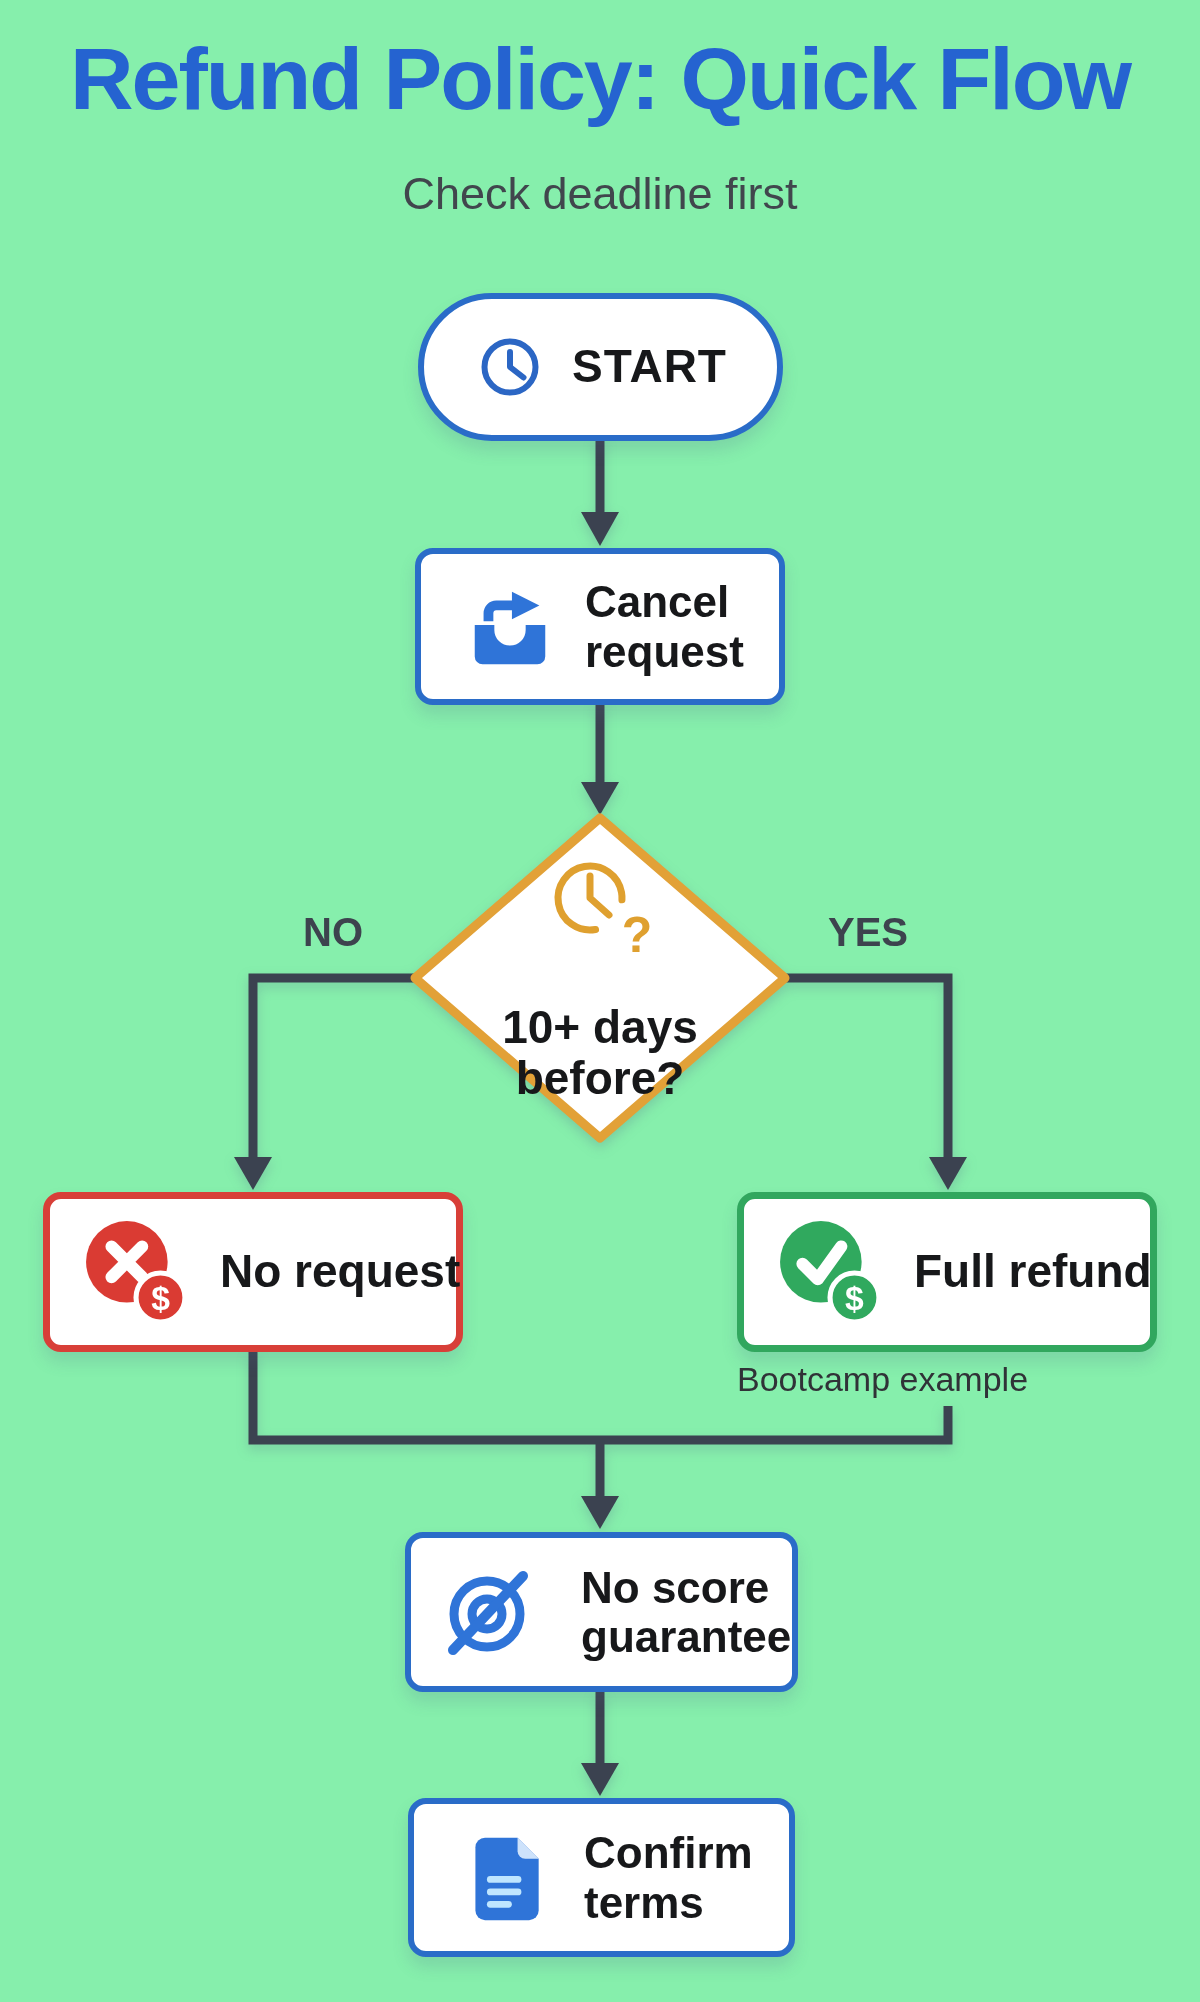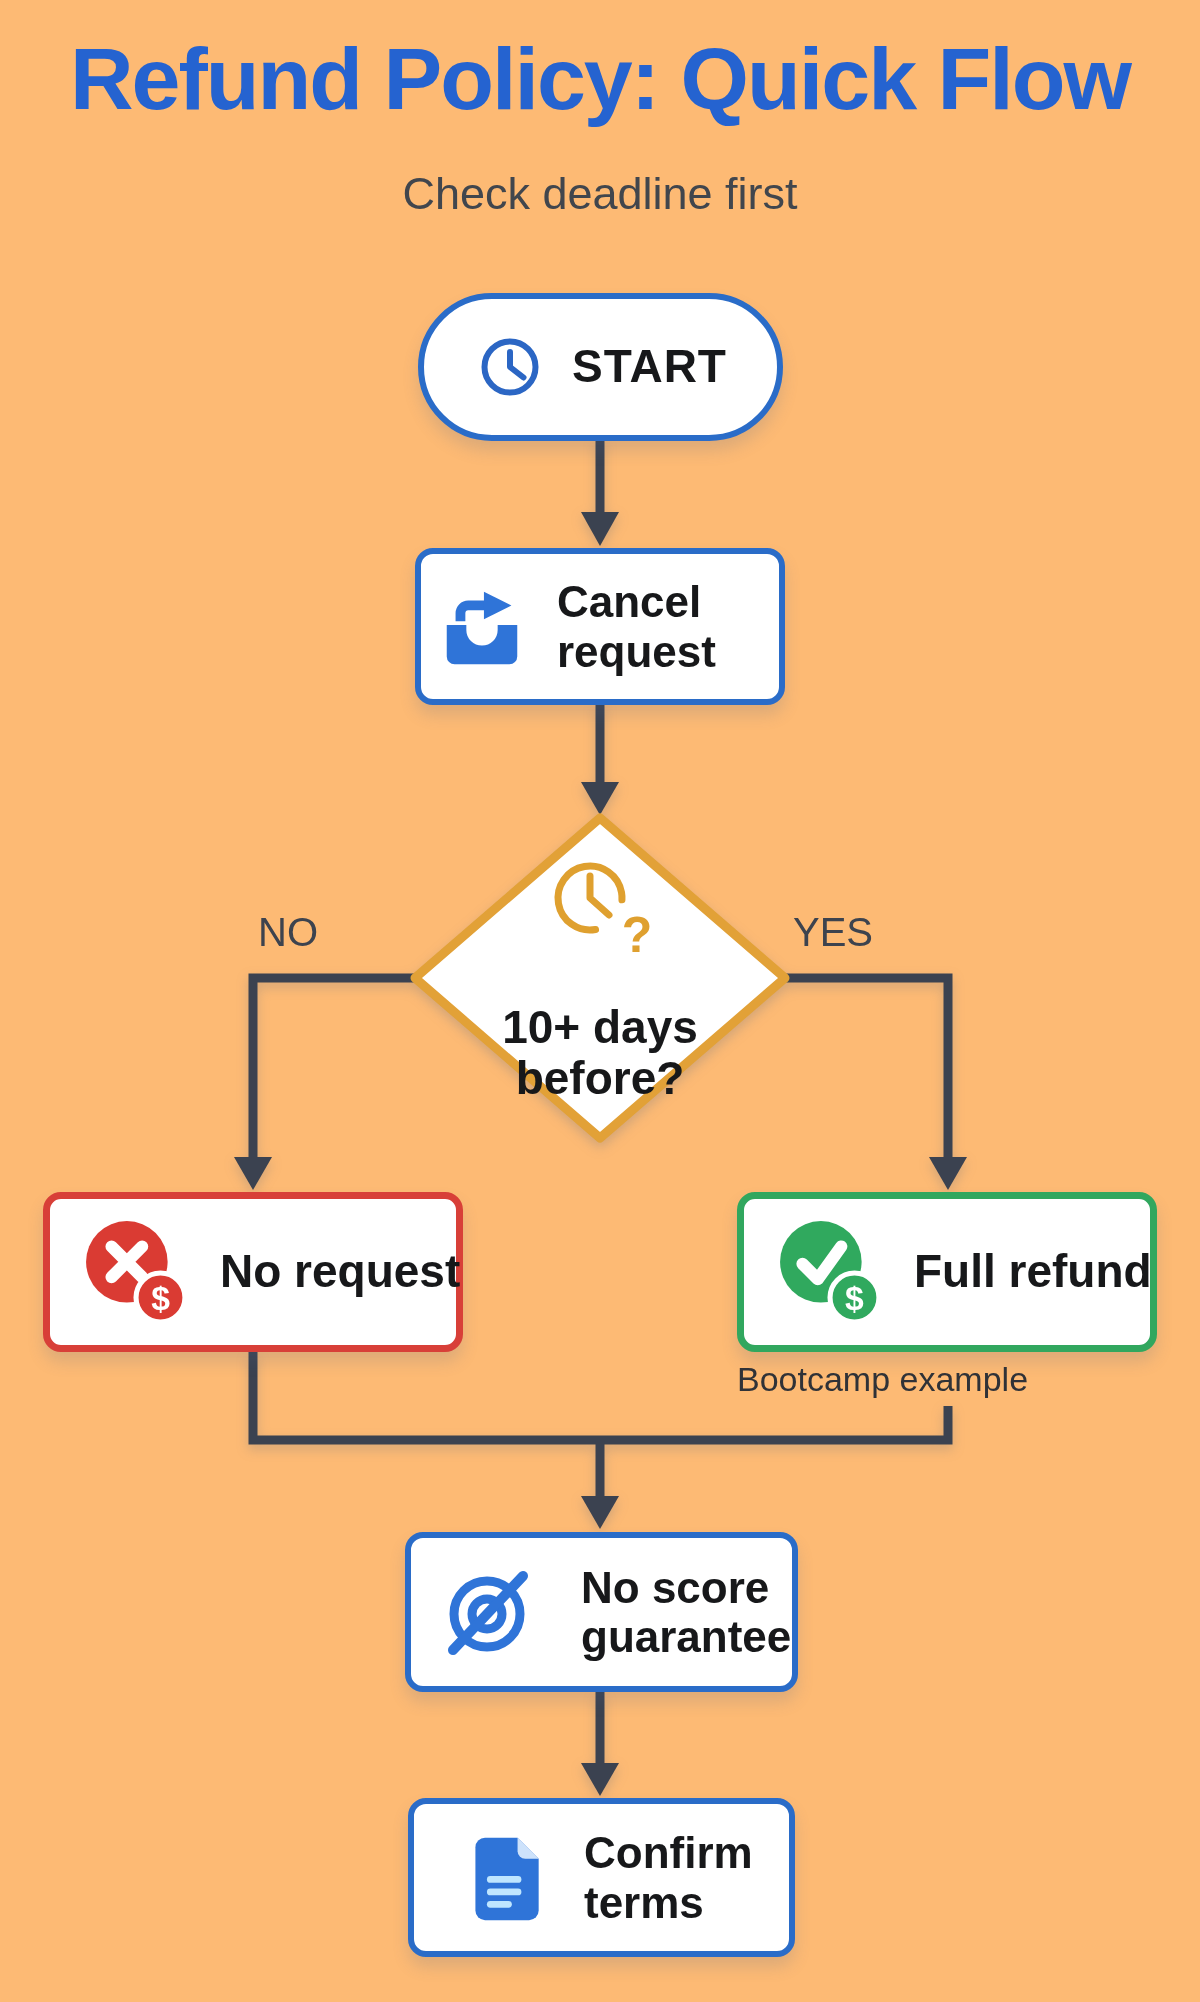--- a/index.html
+++ b/index.html
@@ -1,18 +1,18 @@
 <!DOCTYPE html>
 <html><head>
 <meta charset="utf-8">
 <style>
   html,body{margin:0;padding:0;background:#e9ebee;}
   .stage{
     position:relative;width:1200px;height:2002px;margin:0 auto;
-    background:#fdba74;overflow:hidden;
+    background:#86efac;overflow:hidden;
     font-family:"Liberation Sans",sans-serif;
   }
   
   .title{
     position:absolute;top:28px;left:0;width:100%;text-align:center;
     font-size:88px;font-weight:700;letter-spacing:-2px;color:#2563d0;
   }
   .subtitle{
     position:absolute;top:168px;left:0;width:100%;text-align:center;
     font-size:45px;font-weight:400;color:#41464d;
@@ -34,21 +34,21 @@
     font-weight:700;color:#17181a;font-size:44px;line-height:1.12;
   }
   
   .start-node{
     left:418px;top:293px;width:365px;height:148px;
     border:6px solid #2a6cc8;border-radius:80px;
     justify-content:center;gap:26px;
   }
   .start-label{font-size:46px;letter-spacing:1px;}
   
-  .cancel-node{left:415px;top:548px;width:370px;height:157px;padding-left:14px;gap:28px;}
+  .cancel-node{left:415px;top:548px;width:370px;height:157px;padding-left:42px;gap:28px;}
   .cancel-node .node-label{max-width:200px;}
   .noscore-node{left:405px;top:1532px;width:393px;height:160px;padding-left:30px;gap:44px;}
   .noscore-node .node-label{max-width:240px;}
   .confirm-node{left:408px;top:1798px;width:387px;height:159px;padding-left:48px;gap:30px;}
   .confirm-node .node-label{max-width:210px;}
   
   .norefund-node{
     left:43px;top:1192px;width:420px;height:160px;
     border:7px solid #d83f38;padding-left:32px;gap:32px;
   }
@@ -56,22 +56,22 @@
     left:737px;top:1192px;width:420px;height:160px;
     border:7px solid #31a75e;padding-left:32px;gap:32px;
   }
   .outcome-label{font-size:46px;white-space:nowrap;}
   
   .decision-label{
     position:absolute;left:475px;top:1002px;width:250px;text-align:center;
     font-size:46px;font-weight:700;color:#17181a;line-height:1.1;
   }
   .branch-label{
-    position:absolute;top:910px;width:150px;text-align:left;
-    font-size:40px;font-weight:400;color:#3d434e;
+    position:absolute;top:910px;width:150px;text-align:center;
+    font-size:40px;font-weight:700;color:#3d434e;
   }
   .branch-no{left:258px;}
   .branch-yes{left:793px;}
   .note-label{
     position:absolute;left:737px;top:1360px;width:420px;text-align:left;
     font-size:34px;font-weight:400;color:#303237;
   }
   .icon{flex:0 0 auto;display:block;}
 </style>
 </head>

